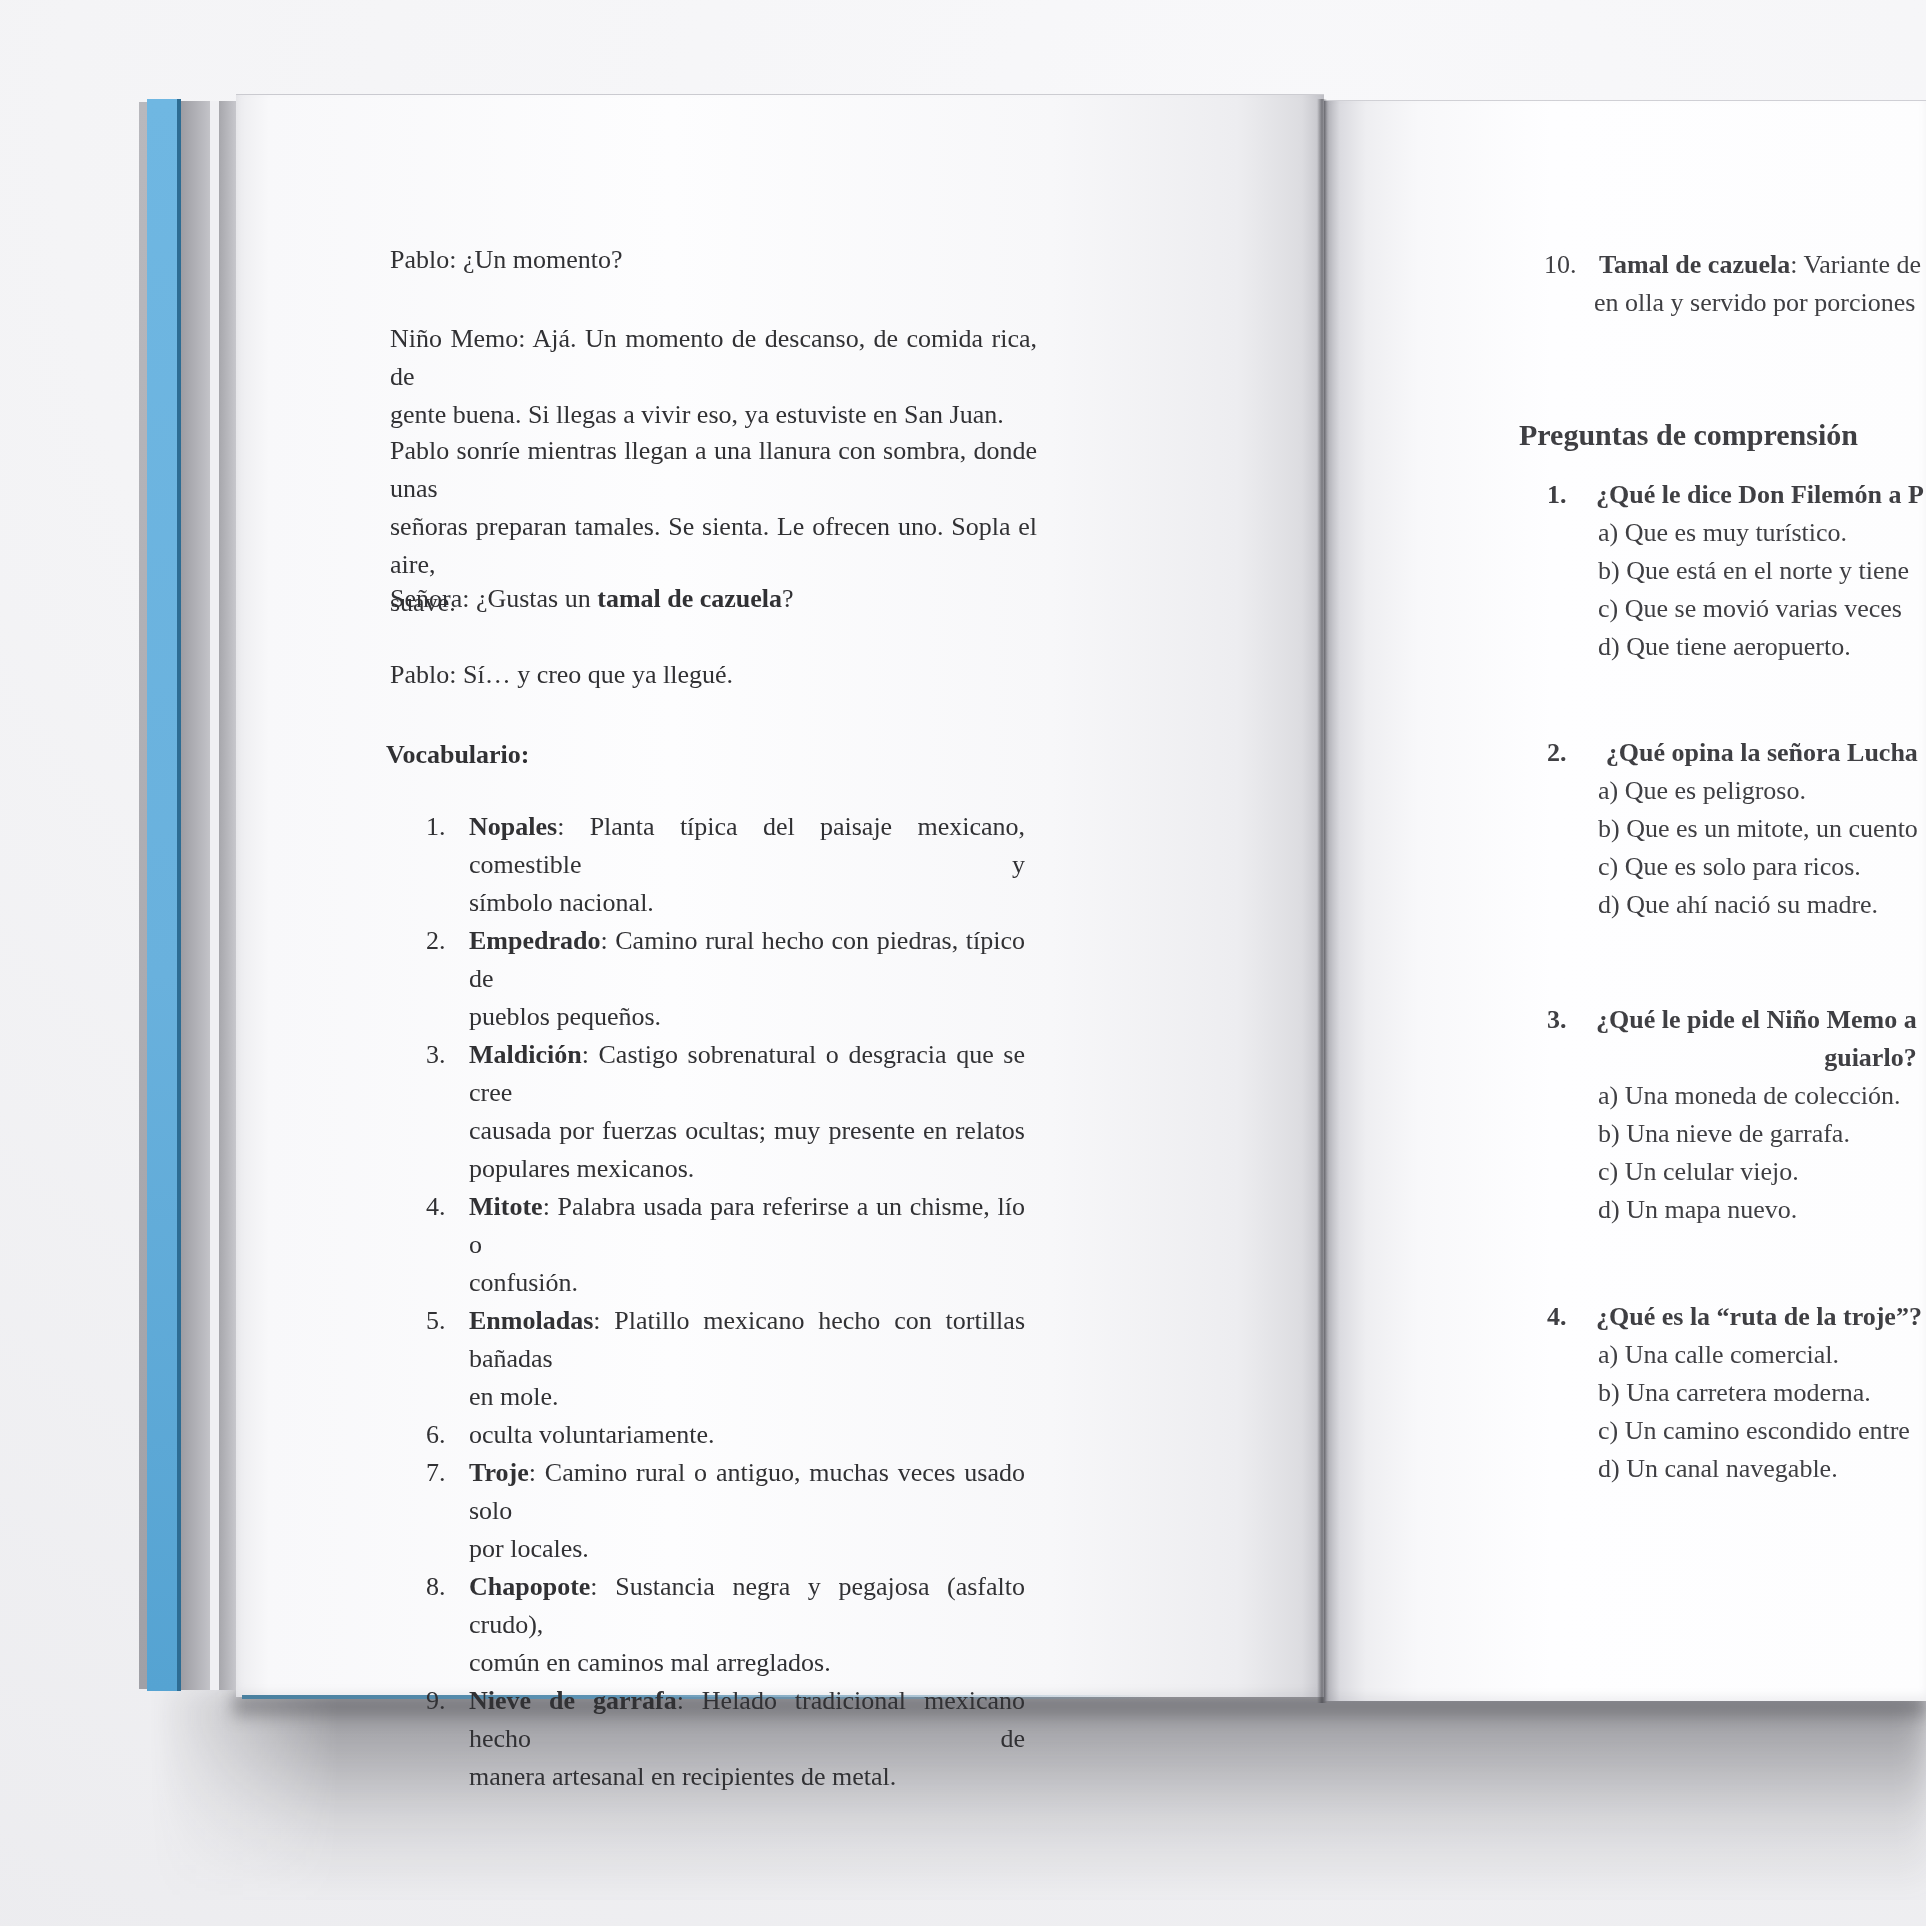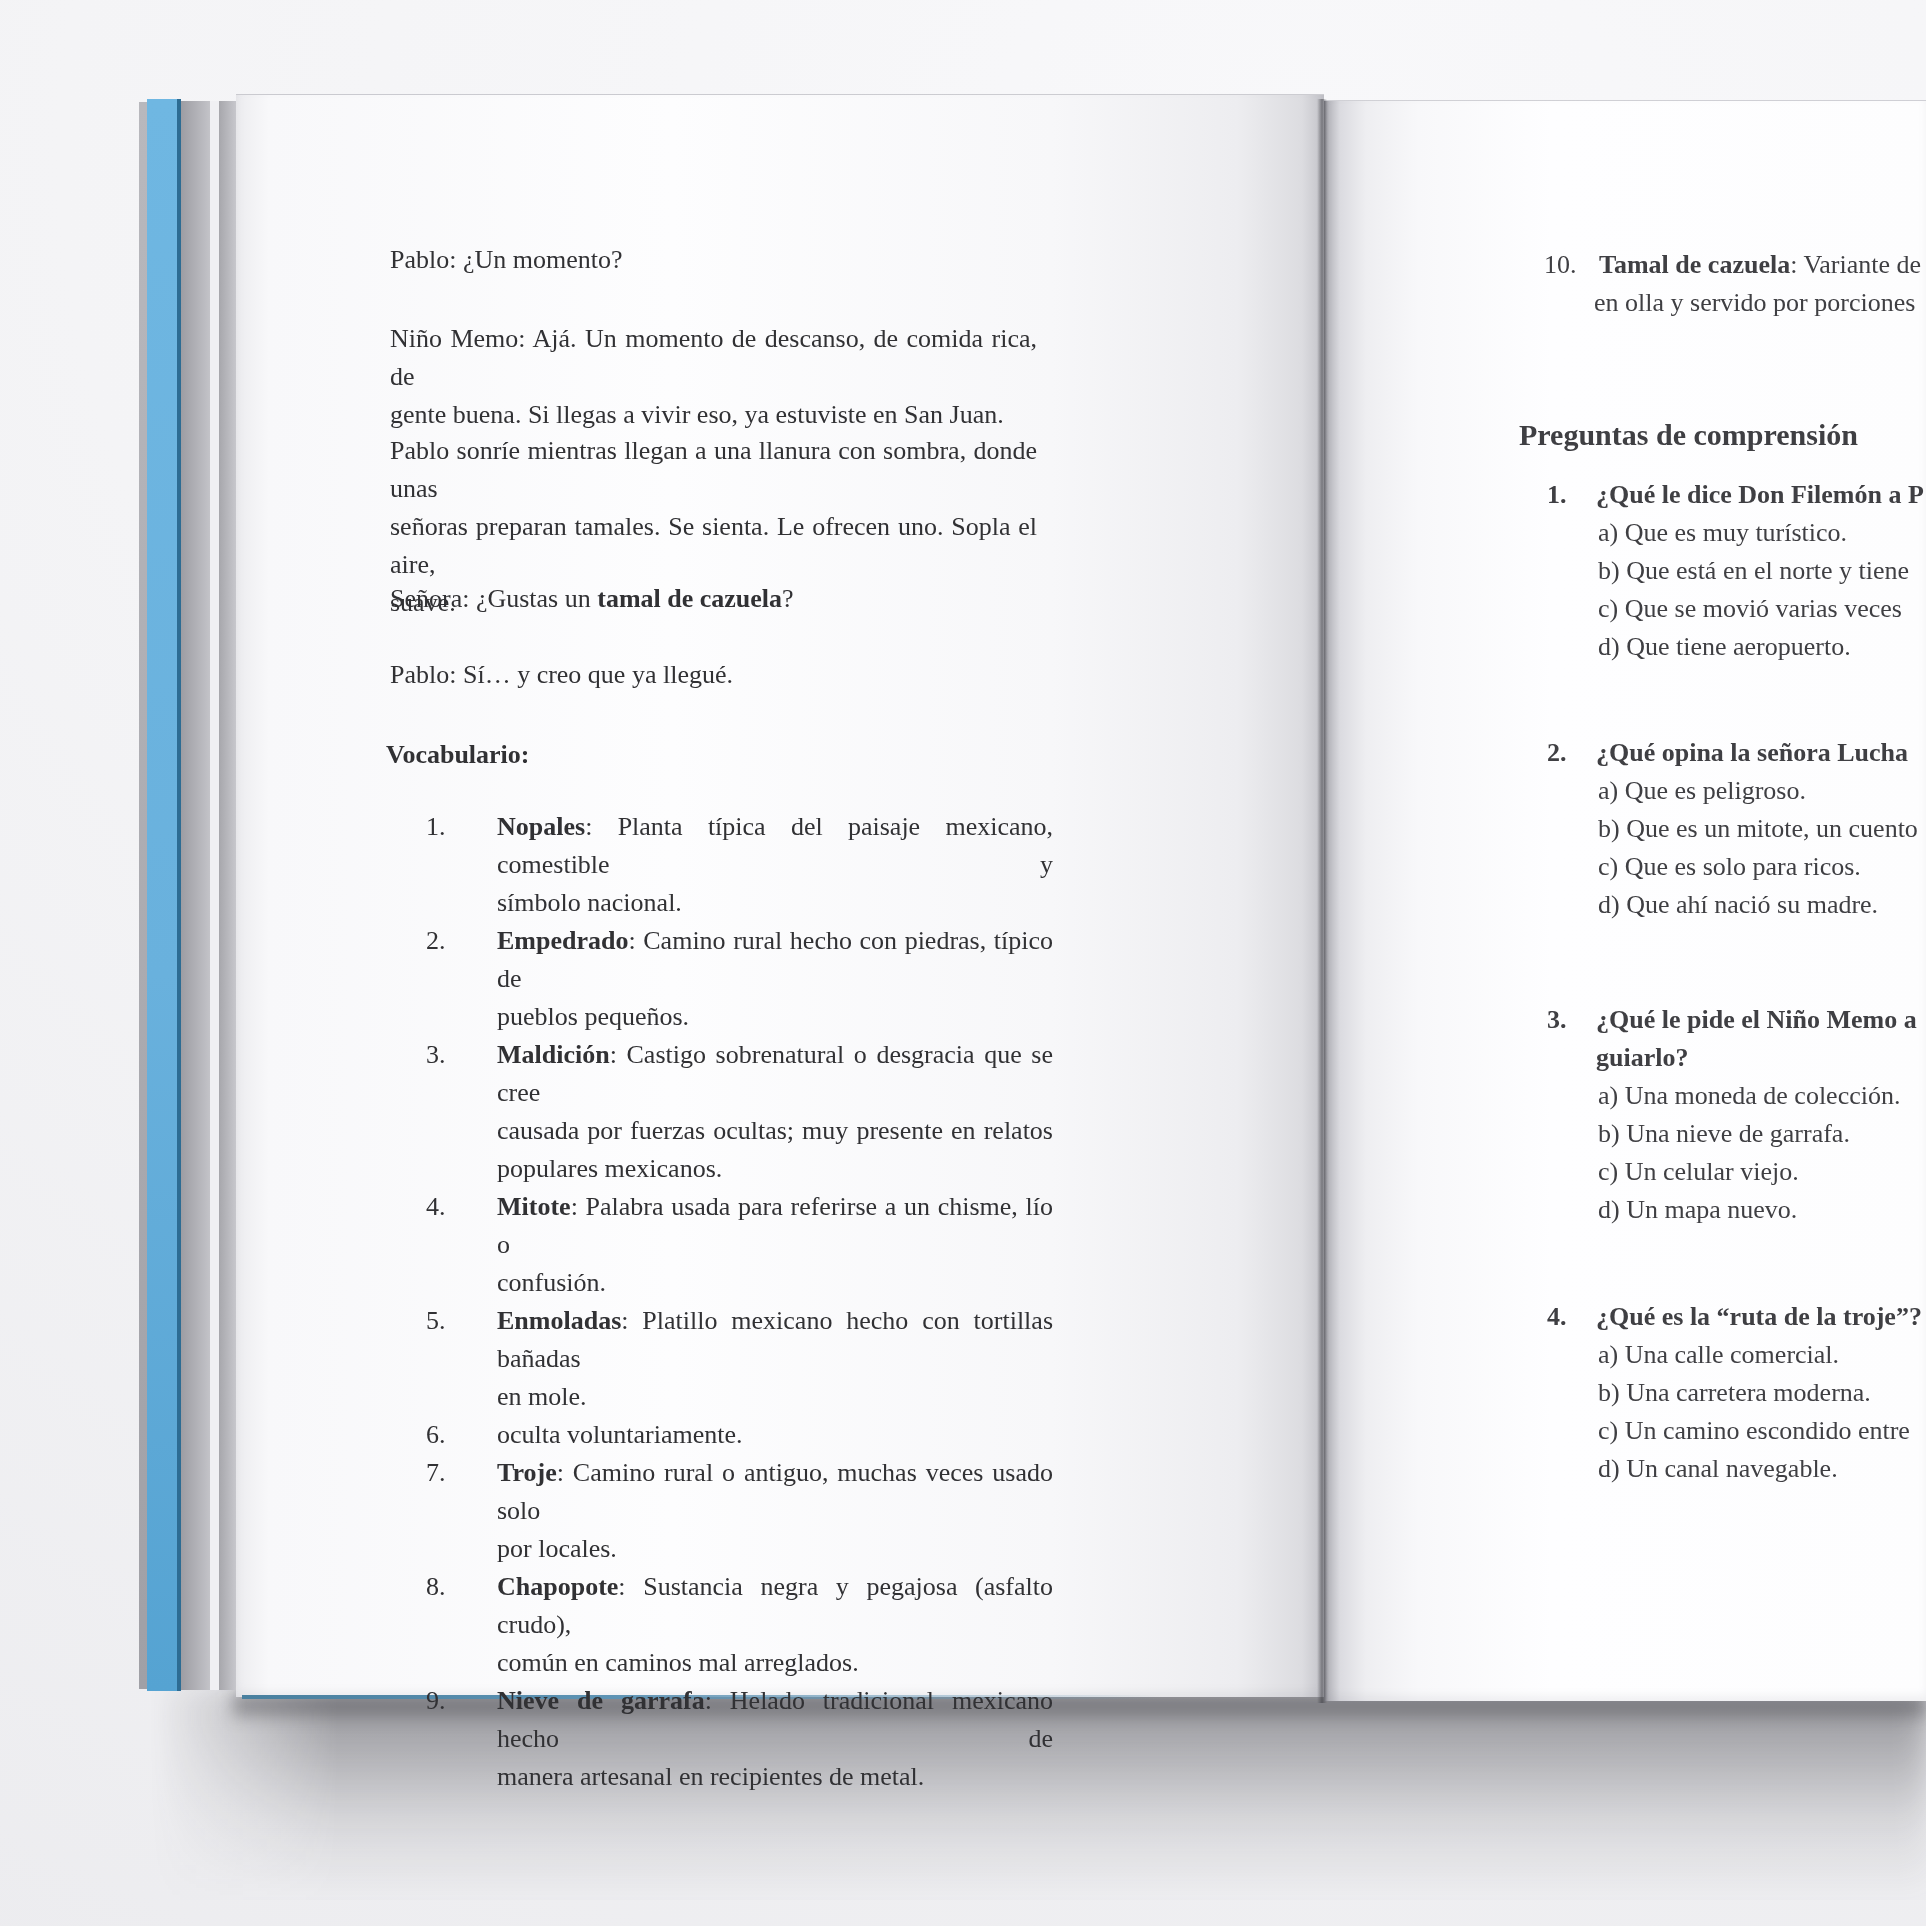--- a/index.html
+++ b/index.html
@@ -40,32 +40,32 @@
   
   .lefttext{position:absolute;left:386px;top:0;width:647px;height:1927px;
     font-size:26px;line-height:38px;color:var(--text-left,#313134);}
   .para{position:absolute;left:4px;margin:0;width:647px;}
   .dline{width:647px;}
   .j{text-align:justify;text-align-last:justify;text-justify:inter-word;}
   .vheading{position:absolute;top:736px;left:0;font-weight:bold;margin:0;font-size:26px;}
   .vocab{position:absolute;top:808px;left:40px;width:599px;}
   .vrow{display:flex;}
   .vnum{width:43px;flex:none;}
-  .vbody{width:556px;margin-left:28px;}
+  .vbody{width:556px;}
   .vl{width:556px;}
   .righttext{position:absolute;left:1547px;top:0;width:713px;height:1927px;
     font-size:26px;line-height:38px;color:var(--text-right,#3f3f43);}
   .v10{position:absolute;top:246px;left:0;}
   .v10 .num{position:absolute;left:-3px;top:0;}
   .v10 .line1{margin-left:52px;white-space:nowrap;}
   .v10 .line2{margin-left:47px;white-space:nowrap;}
   .qheading{position:absolute;top:400px;left:-44px;margin:16px;font-weight:bold;white-space:nowrap;font-size:30px;}
   .qblock{position:absolute;left:0;}
   .qnum{position:absolute;left:0;top:0;font-weight:bold;}
-  .qtitle{margin-left:49px;font-weight:bold;white-space:nowrap;}
+  .qtitle{margin-left:49px;font-weight:bold;white-space:nowrap;text-align:right;}
   .qopt{margin-left:51px;white-space:nowrap;}
   b{font-weight:bold;}
 </style>
 </head>
 <body>
 
 <div class="scene">
 
   <div class="shadow-main"></div>
   <div class="shadow-crisp"></div>

